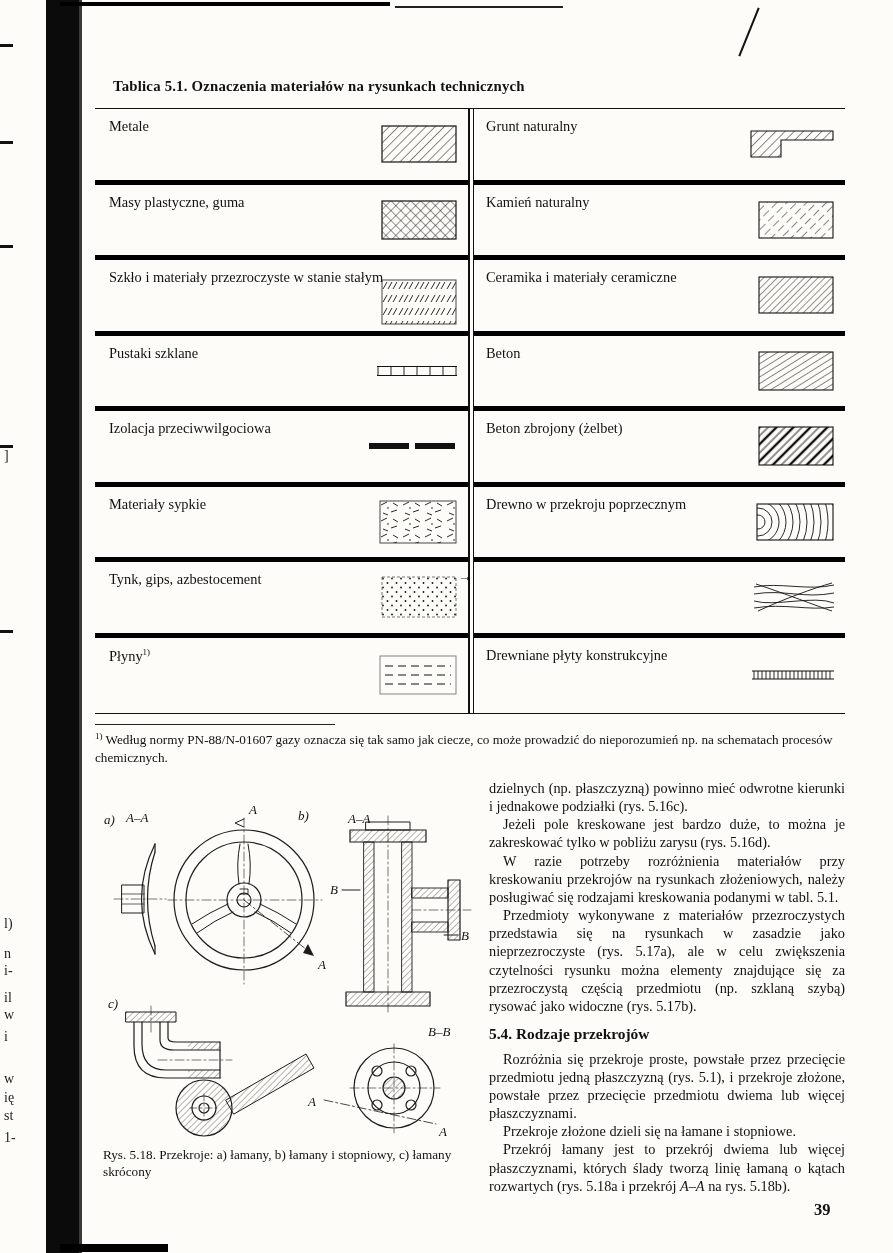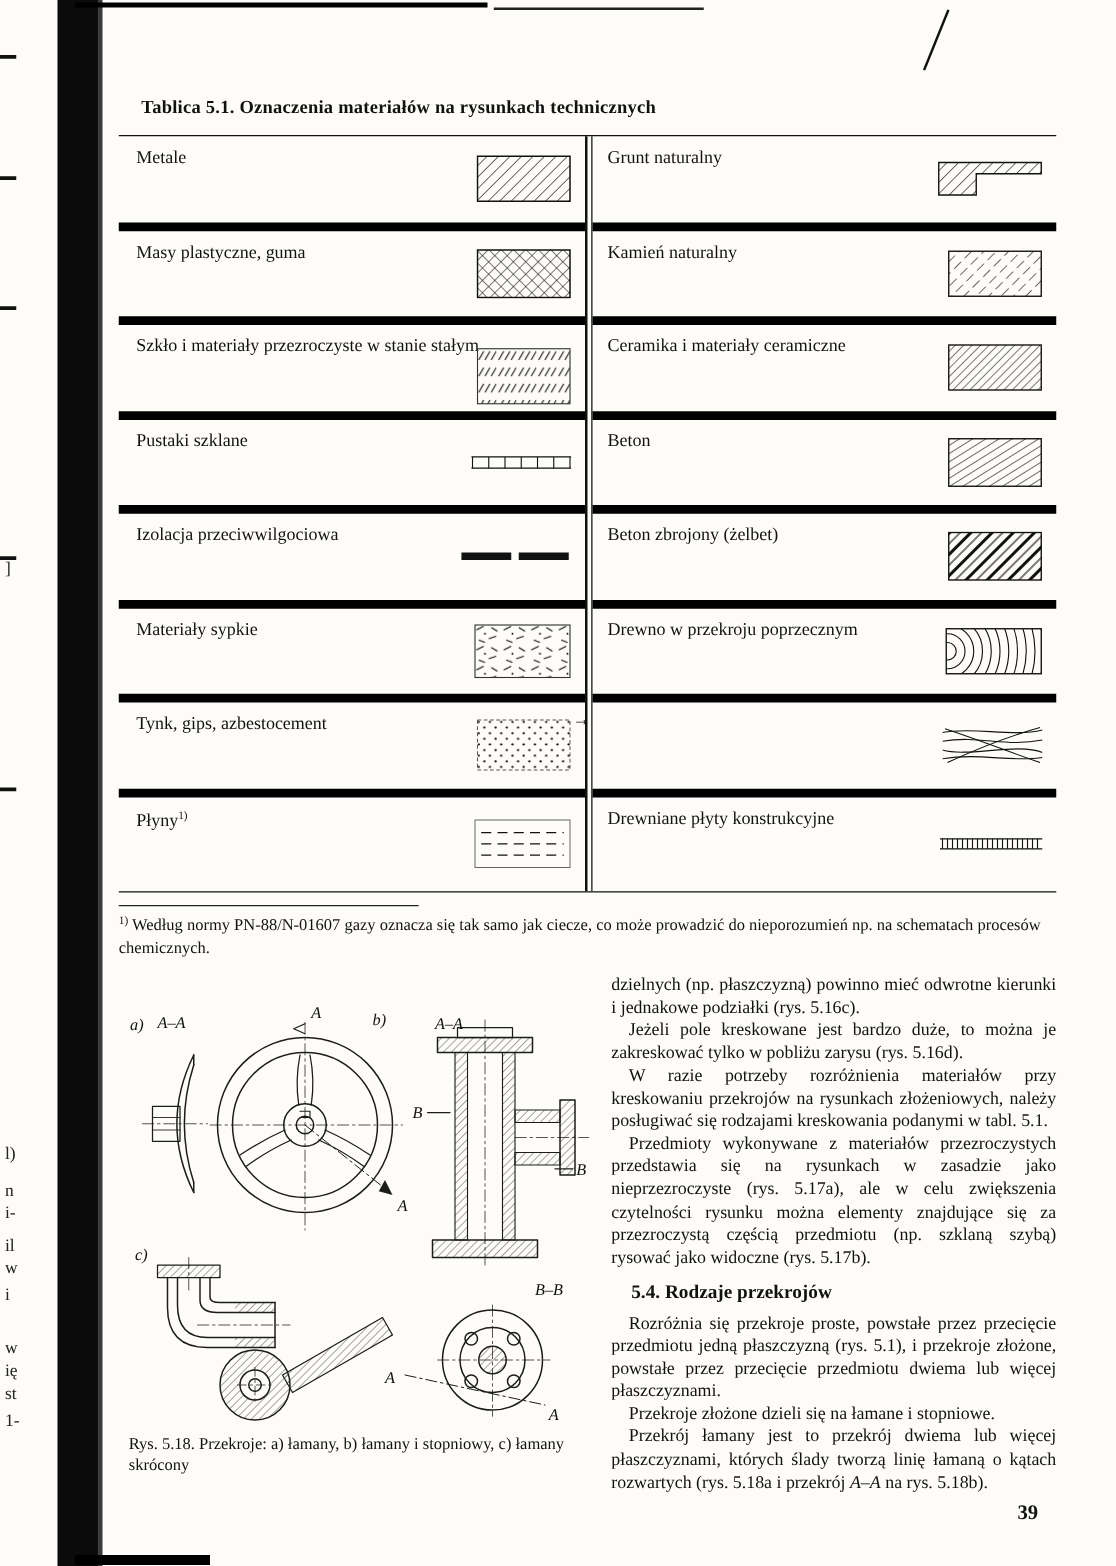--- a/index.html
+++ b/index.html
@@ -20,41 +20,41 @@
   
   .tbl-title{position:absolute;left:113px;top:78px;font-size:14.8px;font-weight:bold;letter-spacing:.2px;}
   
   .tbl{position:absolute;left:95px;top:108px;width:750px;height:604px;
        border-top:1.5px solid #111;border-bottom:1.5px solid #111;}
   .half{position:absolute;top:0;bottom:0;}
   .half.left{left:0;width:373px;}
   .half.right{left:379px;width:371px;font-family:Liberation Serif, serif;}
   .mid{position:absolute;top:0;bottom:0;width:1.5px;background:#111;}
   .m1{left:373px;} .m2{left:377.5px;}
-  .cell{position:relative;height:75.5px;box-sizing:border-box;border-bottom:7px solid #000000;}
+  .cell{position:relative;height:75.5px;box-sizing:border-box;border-bottom:5px solid #000000;}
   .cell:last-child{border-bottom:none;}
   .lbl{position:absolute;left:14px;top:9px;right:4px;font-size:14.4px;line-height:1.15;}
   .half.right .lbl{left:12px;}
   .sw{position:absolute;right:11px;top:50%;transform:translateY(-50%);}
   .sw.low{top:60%;}
   .sw svg{display:block;}
   .lead{position:absolute;left:-16px;top:7px;font-size:14px;}
   sup{font-size:9px;}
   
   .footnote{position:absolute;left:95px;top:724px;width:752px;font-size:13.2px;line-height:1.35;}
   .fn-rule{width:240px;border-top:1px solid #222;margin:0 0 5px 0;}
   
   .figure{position:absolute;left:92px;top:792px;width:385px;height:350px;}
   .figtxt text{font:italic 13px "Liberation Serif", serif;fill:#111;}
   .fig-caption{position:absolute;left:103px;top:1146px;width:372px;font-size:13.2px;line-height:1.3;}
   
   .column{position:absolute;left:489px;top:779px;width:356px;font-size:14.3px;line-height:1.27;text-align:justify;}
   .column p{margin:0;text-indent:14px;}
   .column p.noind{text-indent:0;}
-  .column h3{font-size:15.4px;margin:9px 0 6px 16px;font-weight:bold;text-align:left;}
+  .column h3{font-size:15.4px;margin:9px 0 6px 0;font-weight:bold;text-align:left;}
   .b{font-weight:normal;}
   .i{font-style:italic;}
   .pageno{position:absolute;left:814px;top:1200px;font-size:16.5px;font-weight:bold;}
 </style>
 </head>
 <body>
 
 <svg width="0" height="0" style="position:absolute" aria-hidden="true">
   <defs>
     <pattern id="p-diag" patternUnits="userSpaceOnUse" width="6.5" height="6.5" patternTransform="rotate(45)">

